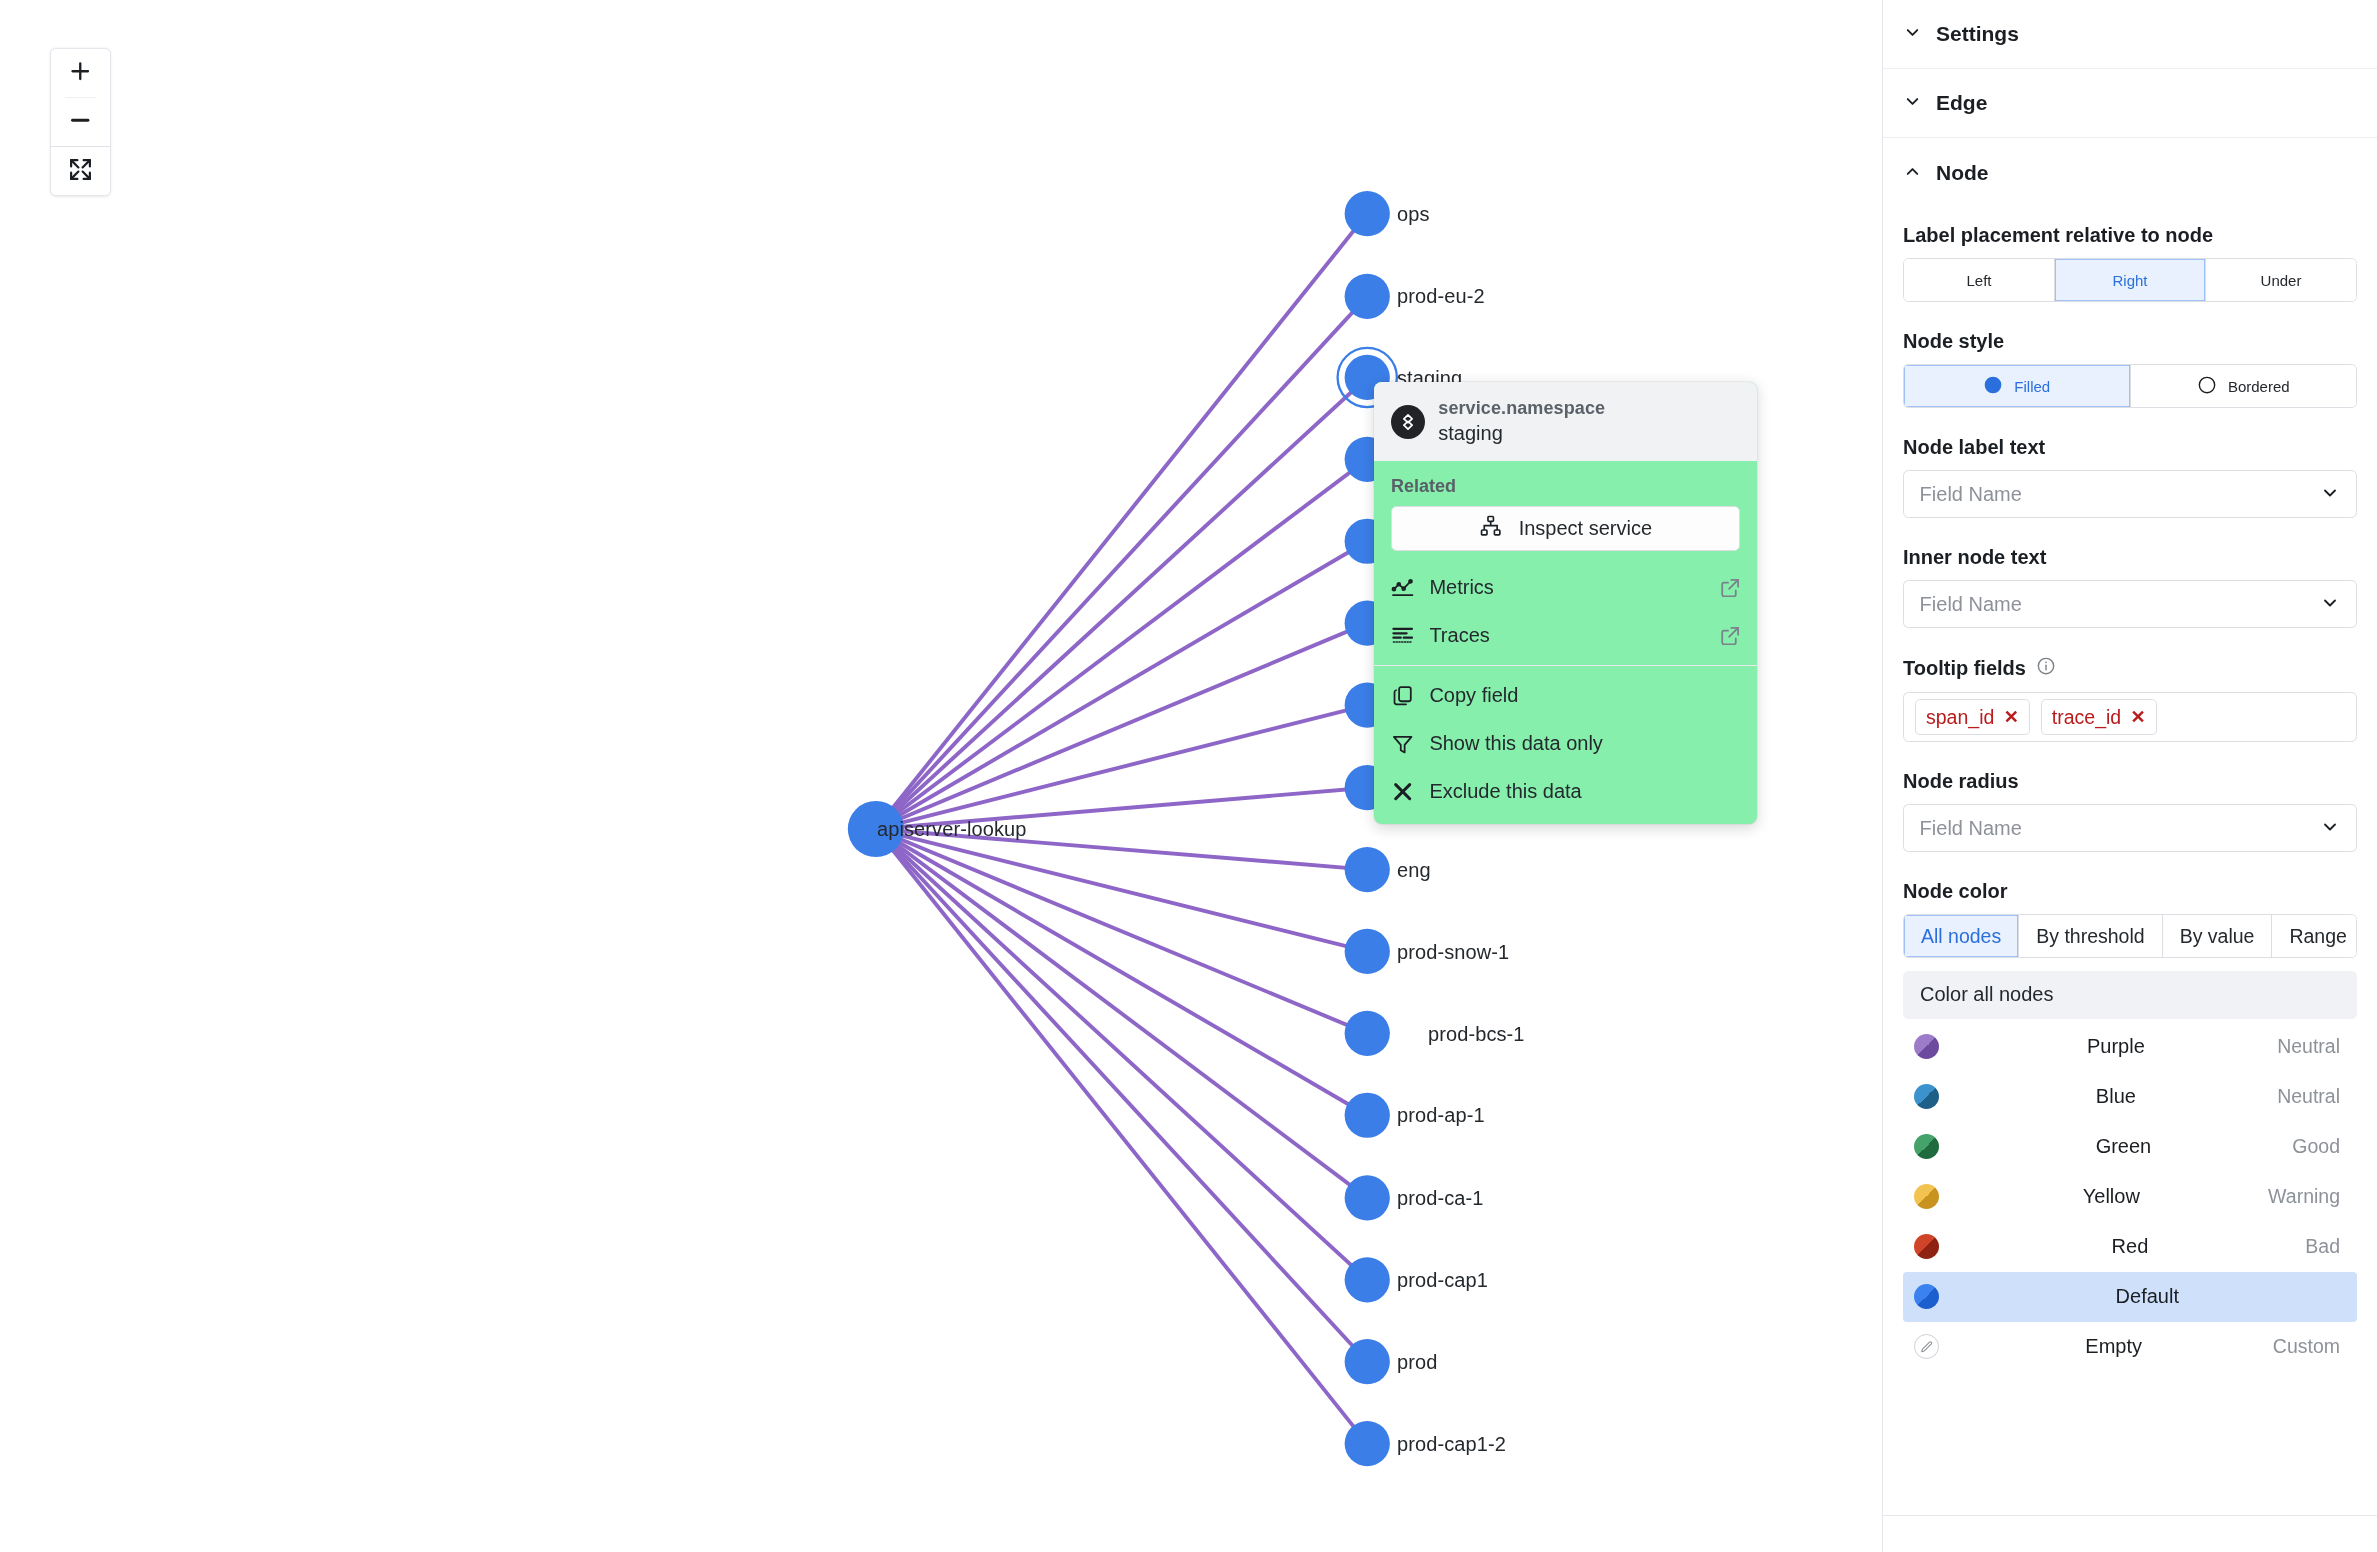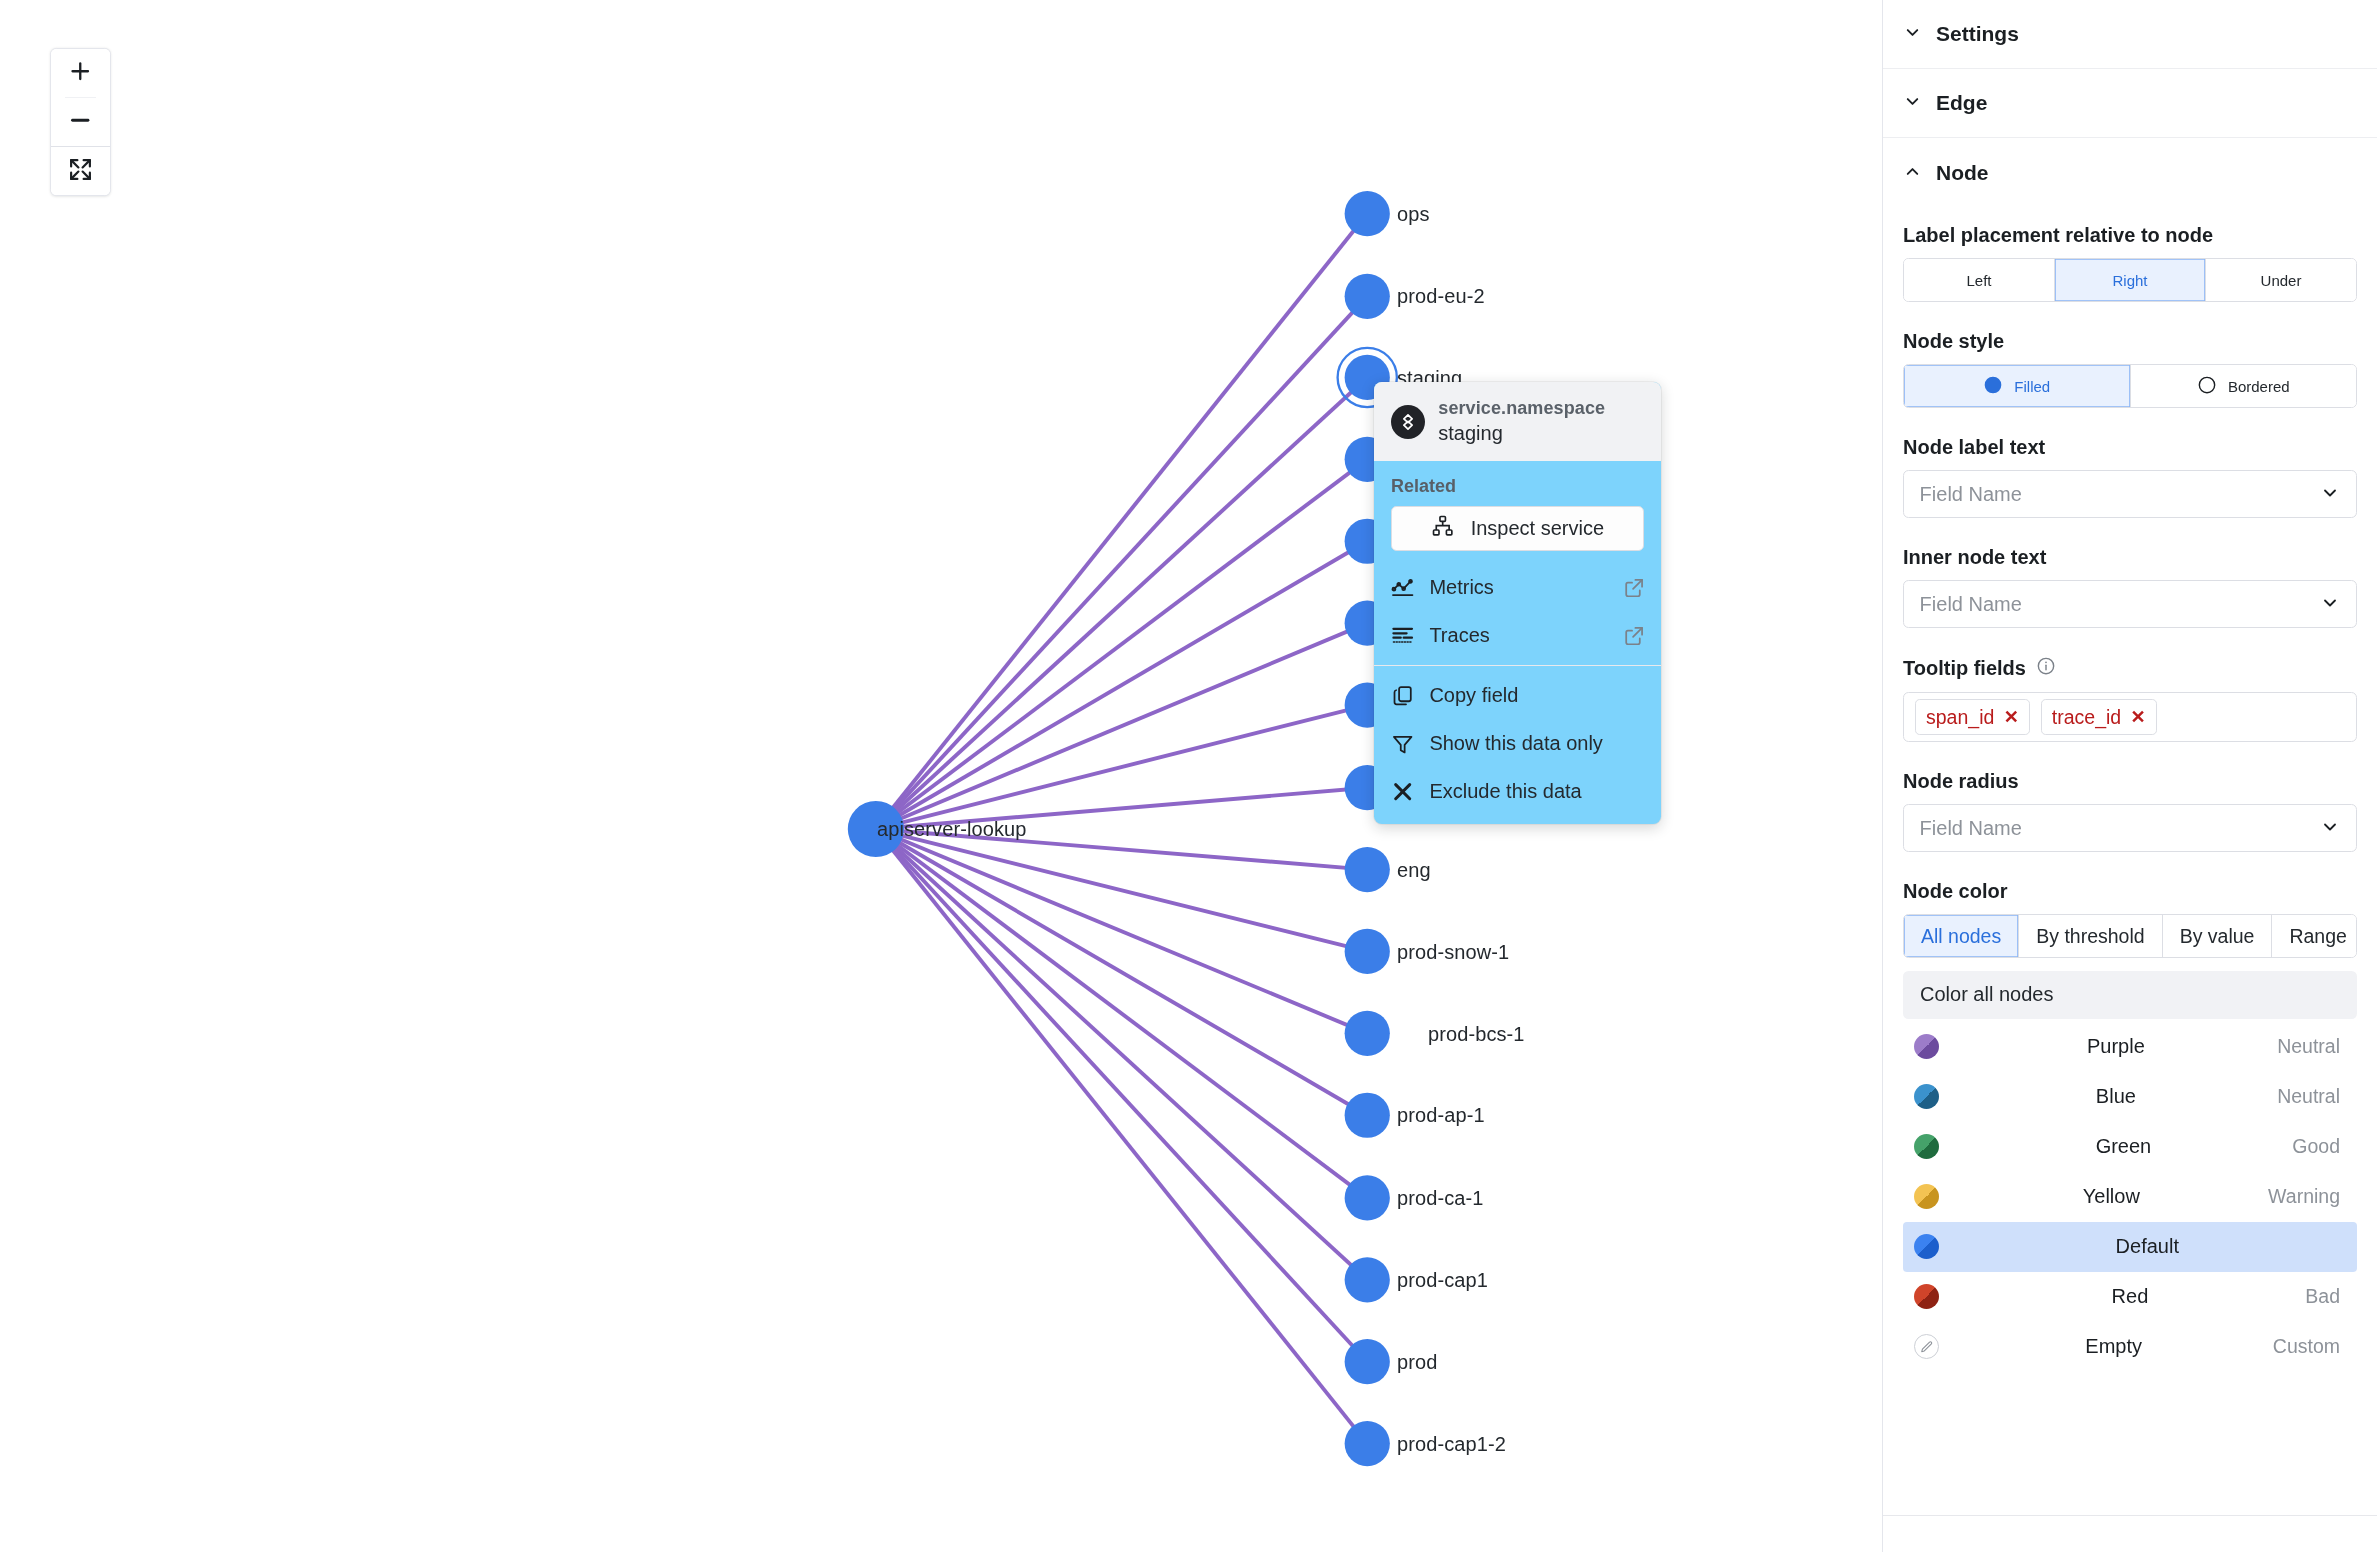--- a/index.html
+++ b/index.html
@@ -50,22 +50,22 @@
     display: flex; align-items: center; justify-content: center;
     background: #ffffff; border: none; cursor: pointer; padding: 0;
   }
   .zoom-sep-light { height: 0.8px; background: #f0f1f4; margin: 0 14px; }
   .zoom-sep-strong { height: 0.8px; background: #e0e2e8; }
 
   
   #context-menu {
     position: absolute;
     left: 1374px; top: 382px;
-    width: 287px;
-    background: #7dd3fc;
+    width: 383px;
+    background: #86efac;
     border-radius: 7.8px;
     box-shadow: 0 3.1px 14px rgba(24,26,27,0.18), 0 0 0 0.8px rgba(36,41,46,0.07);
     z-index: 20;
     overflow: hidden;
     font-size: 19.5px;
   }
   #cm-header {
     background: #f1f2f4;
     padding: 15.6px 17px 15.6px 17px;
     display: flex; align-items: center; gap: 13.3px;
@@ -586,31 +586,31 @@
           <div class="color-row">
             <span class="swatch" style="background:linear-gradient(135deg, #45a26a 0%, #45a26a 50%, #1f6b3e 50%, #1f6b3e 100%);"></span>
             <span class="color-name">Green</span>
             <span class="color-role">Good</span>
           </div>
           <div class="color-row">
             <span class="swatch" style="background:linear-gradient(135deg, #f3c352 0%, #f3c352 50%, #c8941f 50%, #c8941f 100%);"></span>
             <span class="color-name">Yellow</span>
             <span class="color-role">Warning</span>
           </div>
+          <div class="color-row">
+            <span class="swatch" style="background:linear-gradient(135deg, #d0442a 0%, #d0442a 50%, #8e2213 50%, #8e2213 100%);"></span>
+            <span class="color-name">Red</span>
+            <span class="color-role">Bad</span>
+          </div>
           <div class="color-row selected">
             <span class="swatch" style="background:linear-gradient(135deg, #3b82f0 0%, #3b82f0 50%, #1c5fcc 50%, #1c5fcc 100%);"></span>
             <span class="color-name">Default</span>
             <span class="color-role"></span>
           </div>
           <div class="color-row">
-            <span class="swatch" style="background:linear-gradient(135deg, #d0442a 0%, #d0442a 50%, #8e2213 50%, #8e2213 100%);"></span>
-            <span class="color-name">Red</span>
-            <span class="color-role">Bad</span>
-          </div>
-          <div class="color-row">
             <span class="swatch empty">
             <svg width="14" height="14" viewBox="0 0 24 24" fill="none" stroke="#8d9299" stroke-width="1.9" stroke-linecap="round" stroke-linejoin="round">
               <path d="M16.4 3.6a2.2 2.2 0 0 1 3.1 3.1L7.4 18.8 3 20l1.2-4.4z"></path>
               </svg>
           </span>
             <span class="color-name">Empty</span>
             <span class="color-role">Custom</span>
           </div>
         </div>
     </div>

